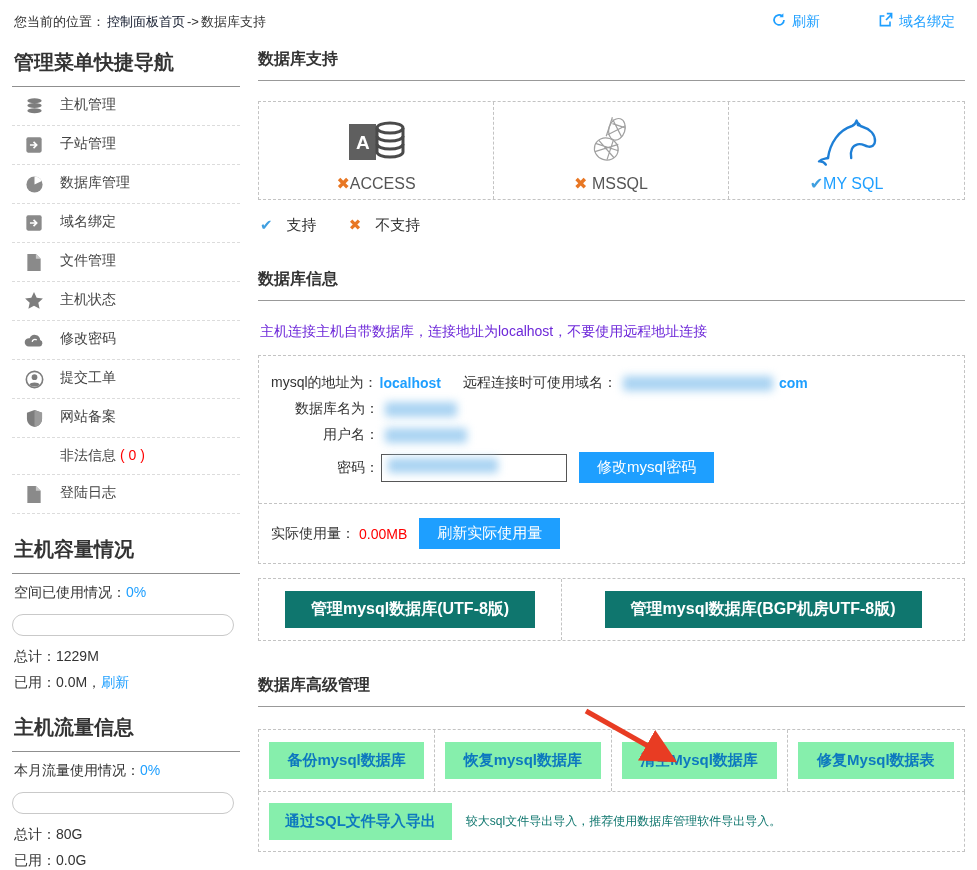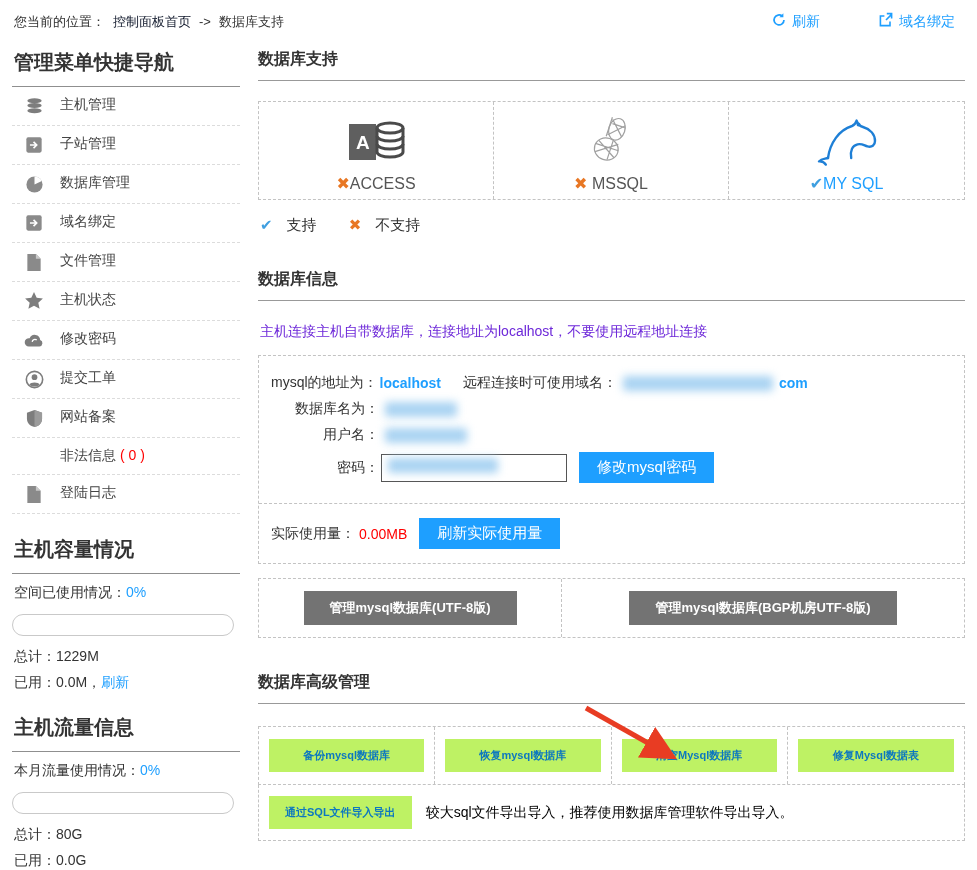--- a/index.html
+++ b/index.html
@@ -8,21 +8,21 @@
     width: 977px; height: 870px; overflow: hidden;
     font-family: "Liberation Sans", "DejaVu Sans", sans-serif;
     color:#333; font-size:14px; padding: 8px 12px 0 12px;
   }
   a { text-decoration:none; }
   .blue { color:#1e9fff; }
   .red { color:#ff0000; }
 
   
   .topbar { display:flex; justify-content:space-between; align-items:center; padding:4px 2px 10px 2px; font-size:13px; }
-  .crumb { display:flex; gap:8px; align-items:center; }
+  .crumb { display:flex; gap:2px; align-items:center; }
   .crumb .home { color:#0f172a; cursor:pointer; }
   .top-actions { display:flex; gap:58px; margin-right:8px; }
   .top-link { display:flex; align-items:center; gap:5px; color:#1e9fff; font-size:14px; cursor:pointer; }
 
   
   .layout { display:flex; align-items:flex-start; }
   .sidebar { width:228px; flex:none; }
   .main { flex:1; margin-left:18px; position:relative; }
 
   
@@ -62,33 +62,33 @@
   .ilabel { display:inline-block; width:108px; text-align:right; flex:none; }
   .bold-blue { color:#1e9fff; font-weight:bold; }
   .blur { display:inline-block; background:#a9d3f2; color:transparent; filter:blur(4px); border-radius:2px; height:15px; vertical-align:middle; }
   .pwd-input { width:186px; height:28px; border:1px solid #555; background:#fff; margin-left:2px; padding:2px 6px; font-size:13px; }
   .btn-solid { background:#1e9fff; color:#fff; border:none; font-size:15px; padding:6px 18px; cursor:pointer; margin-left:12px; }
   .info-bottom { border-top:1px dashed #c3c3c3; padding:14px 12px; display:flex; align-items:center; }
 
   .manage-grid { display:grid; grid-template-columns:43% 57%; margin-top:14px; border:1px dashed #c3c3c3; }
   .manage-cell { border-right:1px dashed #c3c3c3; padding:12px 10px; text-align:center; }
   .manage-cell:last-child { border-right:none; }
-  .btn-wide { background:#737373; color:#fff; border:none; font-size:13px; font-weight:bold; padding:8px 26px; cursor:pointer;text-align:right; }
+  .btn-wide { background:#0f766e; color:#fff; border:none; font-size:16px; font-weight:bold; padding:8px 26px; cursor:pointer;text-align:right; }
 
   .h-gap { margin-top:26px; }
 
   
   .adv-wrap { position:relative; }
   .adv-grid { display:grid; grid-template-columns:1fr 1fr 1fr 1fr; border:1px dashed #c3c3c3; margin-top:22px; }
   .adv-cell { border-right:1px dashed #c3c3c3; padding:12px 10px; }
   .adv-cell:last-child { border-right:none; }
-  .btn-light { display:block; width:100%; background:#bef264; color:#0d78bf; font-weight:bold; font-size:11px; border:none; padding:9px 4px; cursor:pointer; }
+  .btn-light { display:block; width:100%; background:#86efac; color:#0d78bf; font-weight:bold; font-size:15px; border:none; padding:9px 4px; cursor:pointer; }
   .sql-row { border:1px dashed #c3c3c3; border-top:none; padding:11px 10px; display:flex; align-items:center; }
   .btn-light.inline { display:inline-block; width:auto; padding:9px 16px;text-align:center; }
-  .sql-note { color:#000000; font-size:14px; margin-left:14px; }
+  .sql-note { color:#0f766e; font-size:12px; margin-left:14px; }
   .arrow-svg { position:absolute; left:318px; top:-22px; width:115px; height:66px; pointer-events:none; }
 </style>
 </head>
 <body>
 
 <div class="topbar">
   <div class="crumb">
     <span>您当前的位置：</span>
     <span class="home">控制面板首页</span>
     <span>-&gt;</span>

